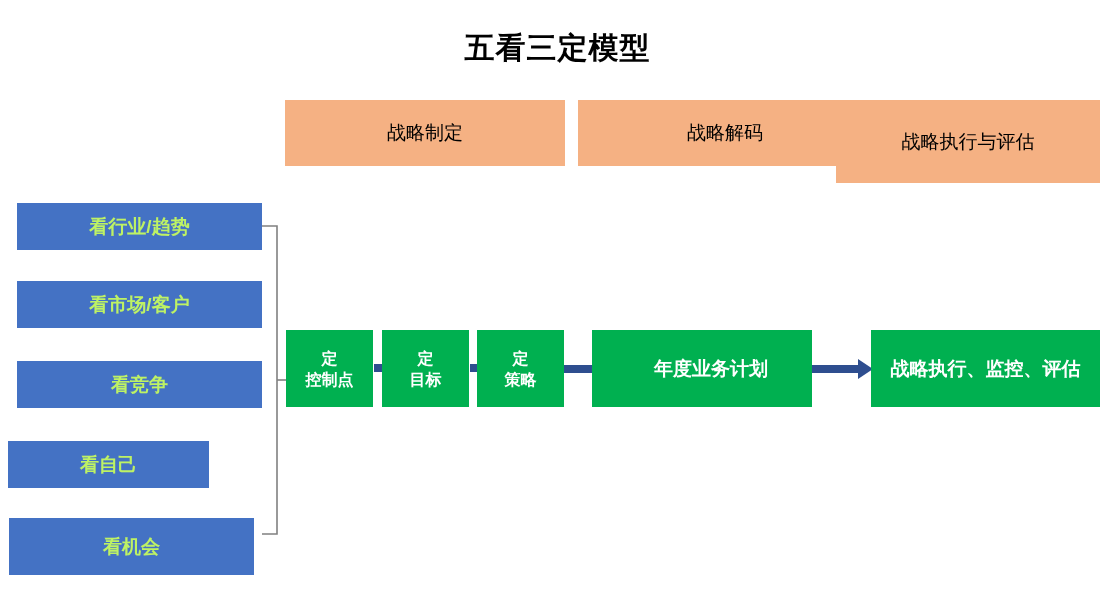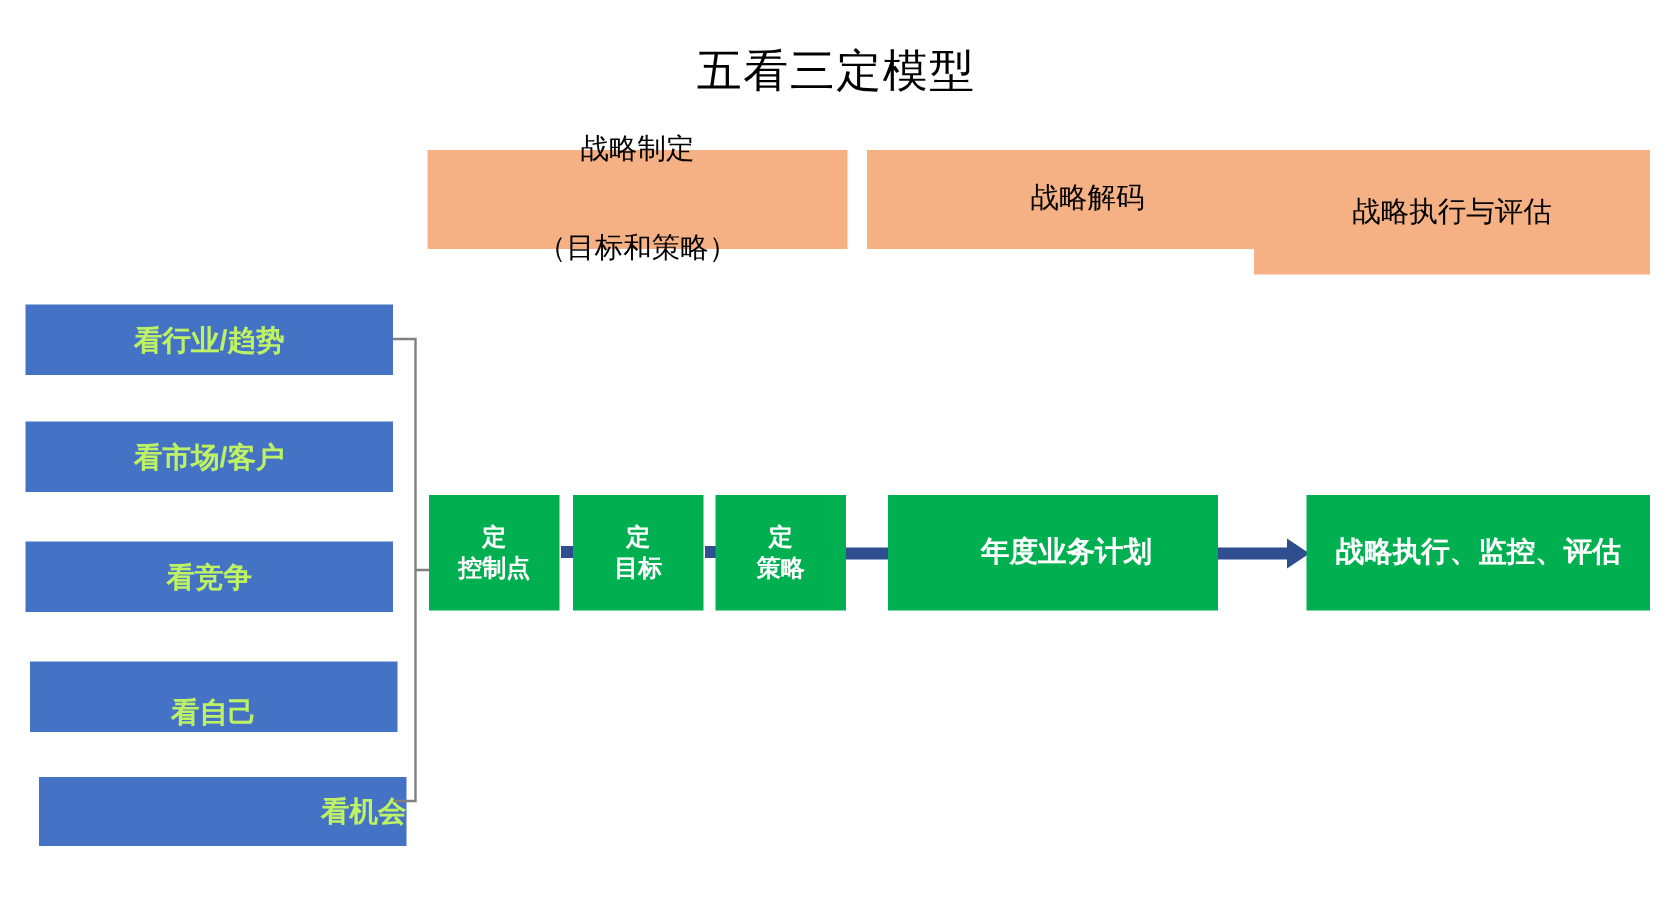--- a/index.html
+++ b/index.html
@@ -17,21 +17,21 @@
     background: #ffffff;
     overflow: hidden;
   }
   .title {
     position: absolute;
     left: 0;
     top: 30px;
     width: 1115px;
     text-align: center;
     font-size: 30px;
-    font-weight: normal;
+    font-weight: bold;
     color: #000000;
     letter-spacing: 1px;
     line-height: 36px;
   }
   .phase-box {
     position: absolute;
     background: #F5B183;
     color: #000000;
     font-size: 19px;
     line-height: 26px;
@@ -87,44 +87,43 @@
 </head>
 <body>
 
 <div id="canvas">
 
   <div class="title">五看三定模型</div>
 
 
   <div class="phase-box" style="left:285px; top:100px; width:280px; height:66px;gap:40px;">
     <span>战略制定</span>
-    <span class="line2">（目标和策略）</span>
   </div>
 
   <div class="phase-box" style="left:578px; top:100px; width:294px; height:66px;">
     <span>战略解码</span>
   </div>
 
   <div class="phase-box" style="left:836px; top:100px; width:264px; height:83px;">
     <span>战略执行与评估</span>
   </div>
 
   <div class="pillar-box" style="left:17px; top:203px; width:245px; height:47px;">
     <span>看行业/趋势</span>
   </div>
   <div class="pillar-box" style="left:17px; top:281px; width:245px; height:47px;">
     <span>看市场/客户</span>
   </div>
   <div class="pillar-box" style="left:17px; top:361px; width:245px; height:47px;">
     <span>看竞争</span>
   </div>
-  <div class="pillar-box" style="left:20px; top:441px; width:245px; height:47px;align-items:flex-end;">
+  <div class="pillar-box" style="left:8px; top:441px; width:201px; height:47px;">
     <span>看自己</span>
   </div>
-  <div class="pillar-box" style="left:26px; top:518px; width:245px; height:46px;justify-content:flex-end;">
+  <div class="pillar-box" style="left:9px; top:518px; width:245px; height:57px;">
     <span>看机会</span>
   </div>
 
   <svg class="bracket" style="left:255px; top:215px; width:40px; height:330px;" width="40" height="330" viewBox="0 0 40 330">
     <path d="M 7 11 L 22 11 L 22 319 L 7 319" fill="none" stroke="#808080" stroke-width="1.6"></path>
     <path d="M 22 165 L 33 165" fill="none" stroke="#808080" stroke-width="1.6"></path>
   </svg>
 
   <div class="green-box green-small" style="left:286px; top:330px; width:87px; height:77px;">
     <span>定</span>

